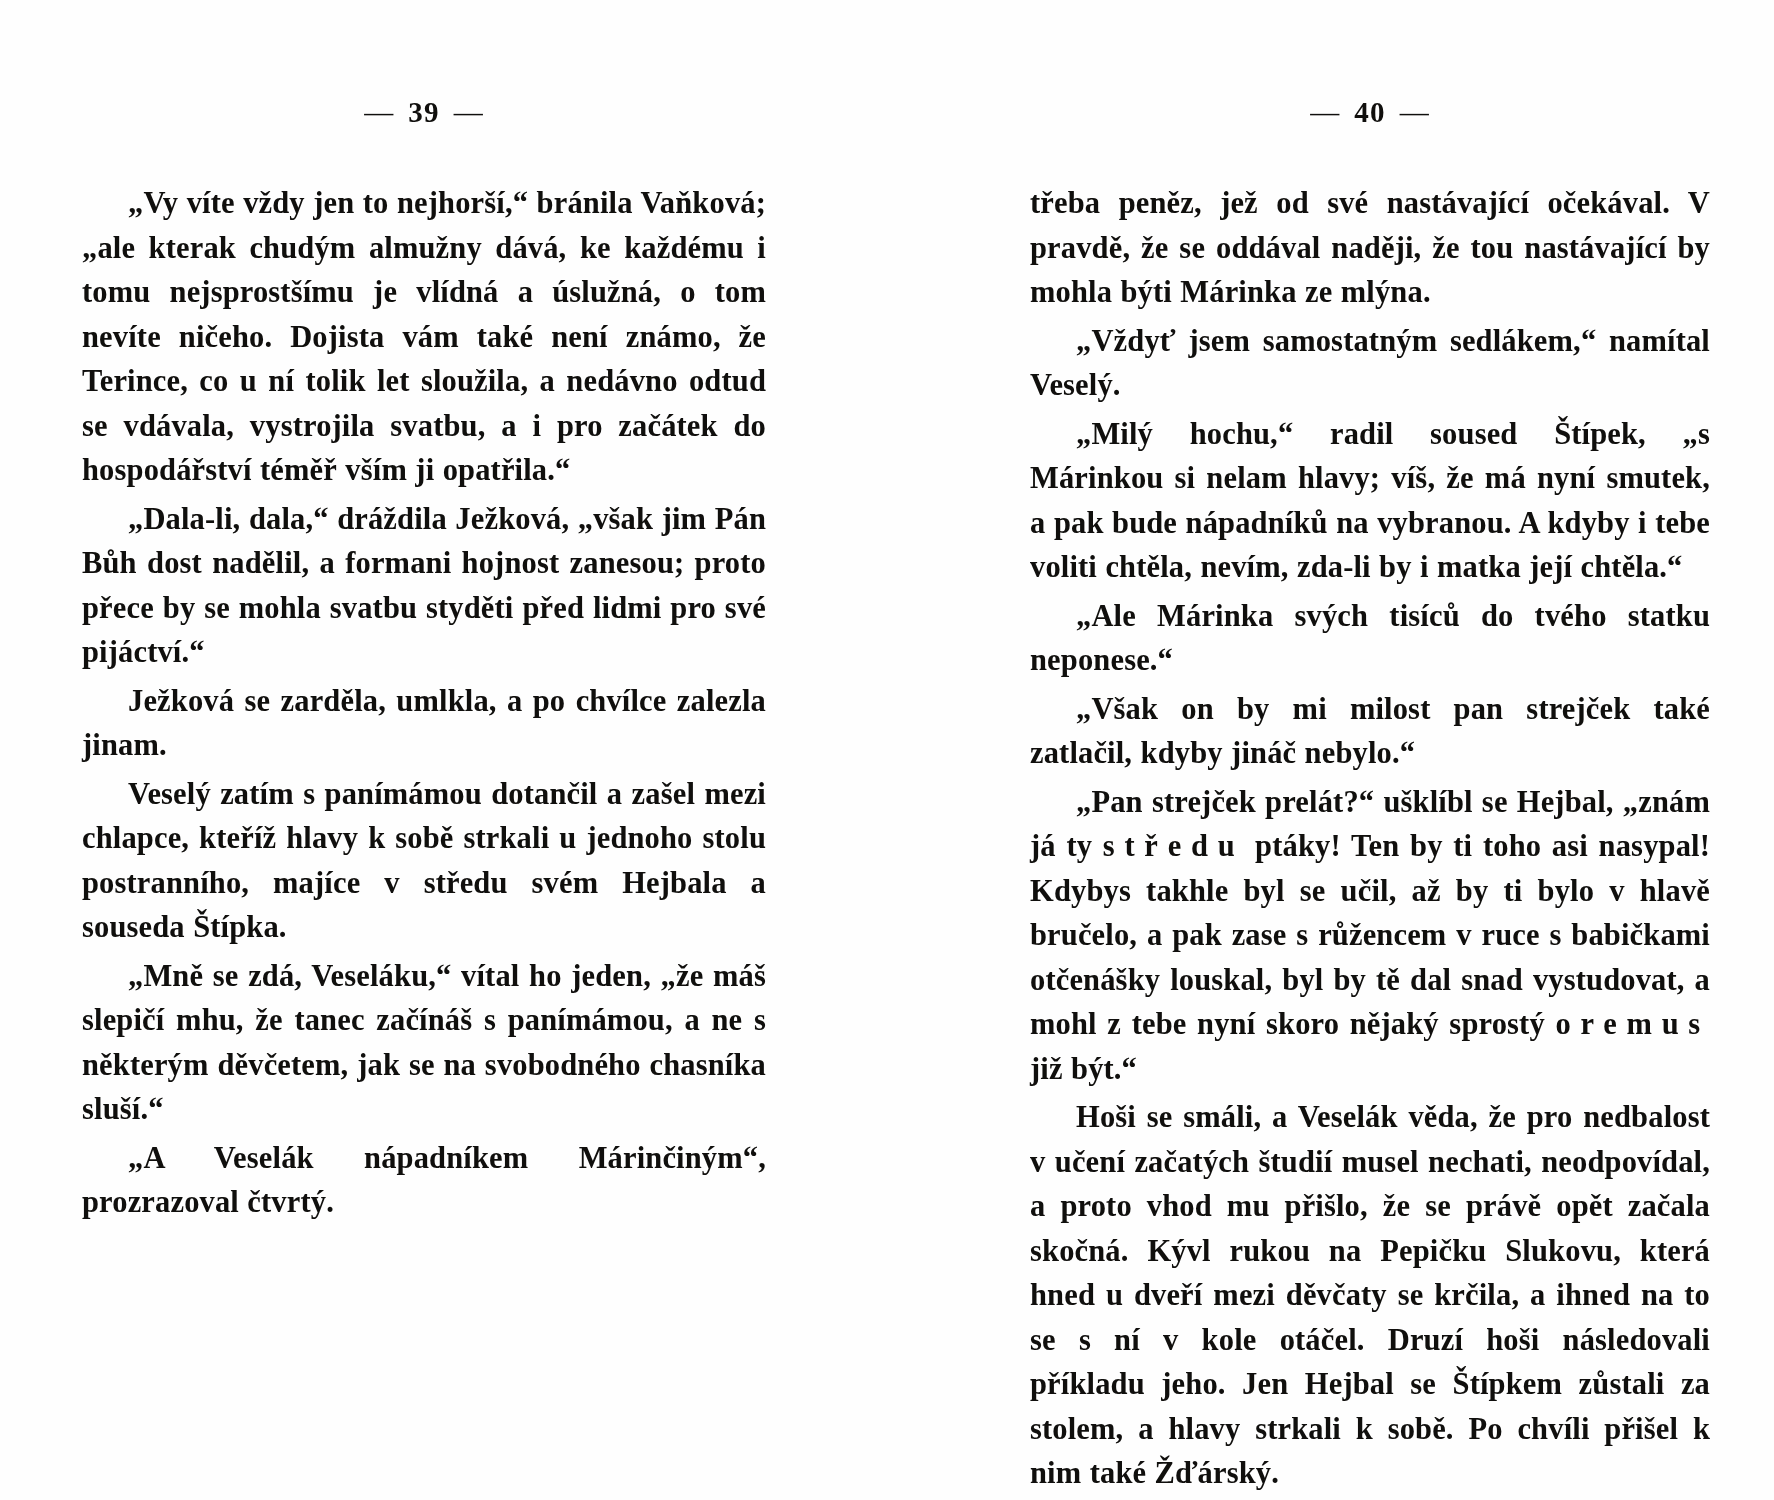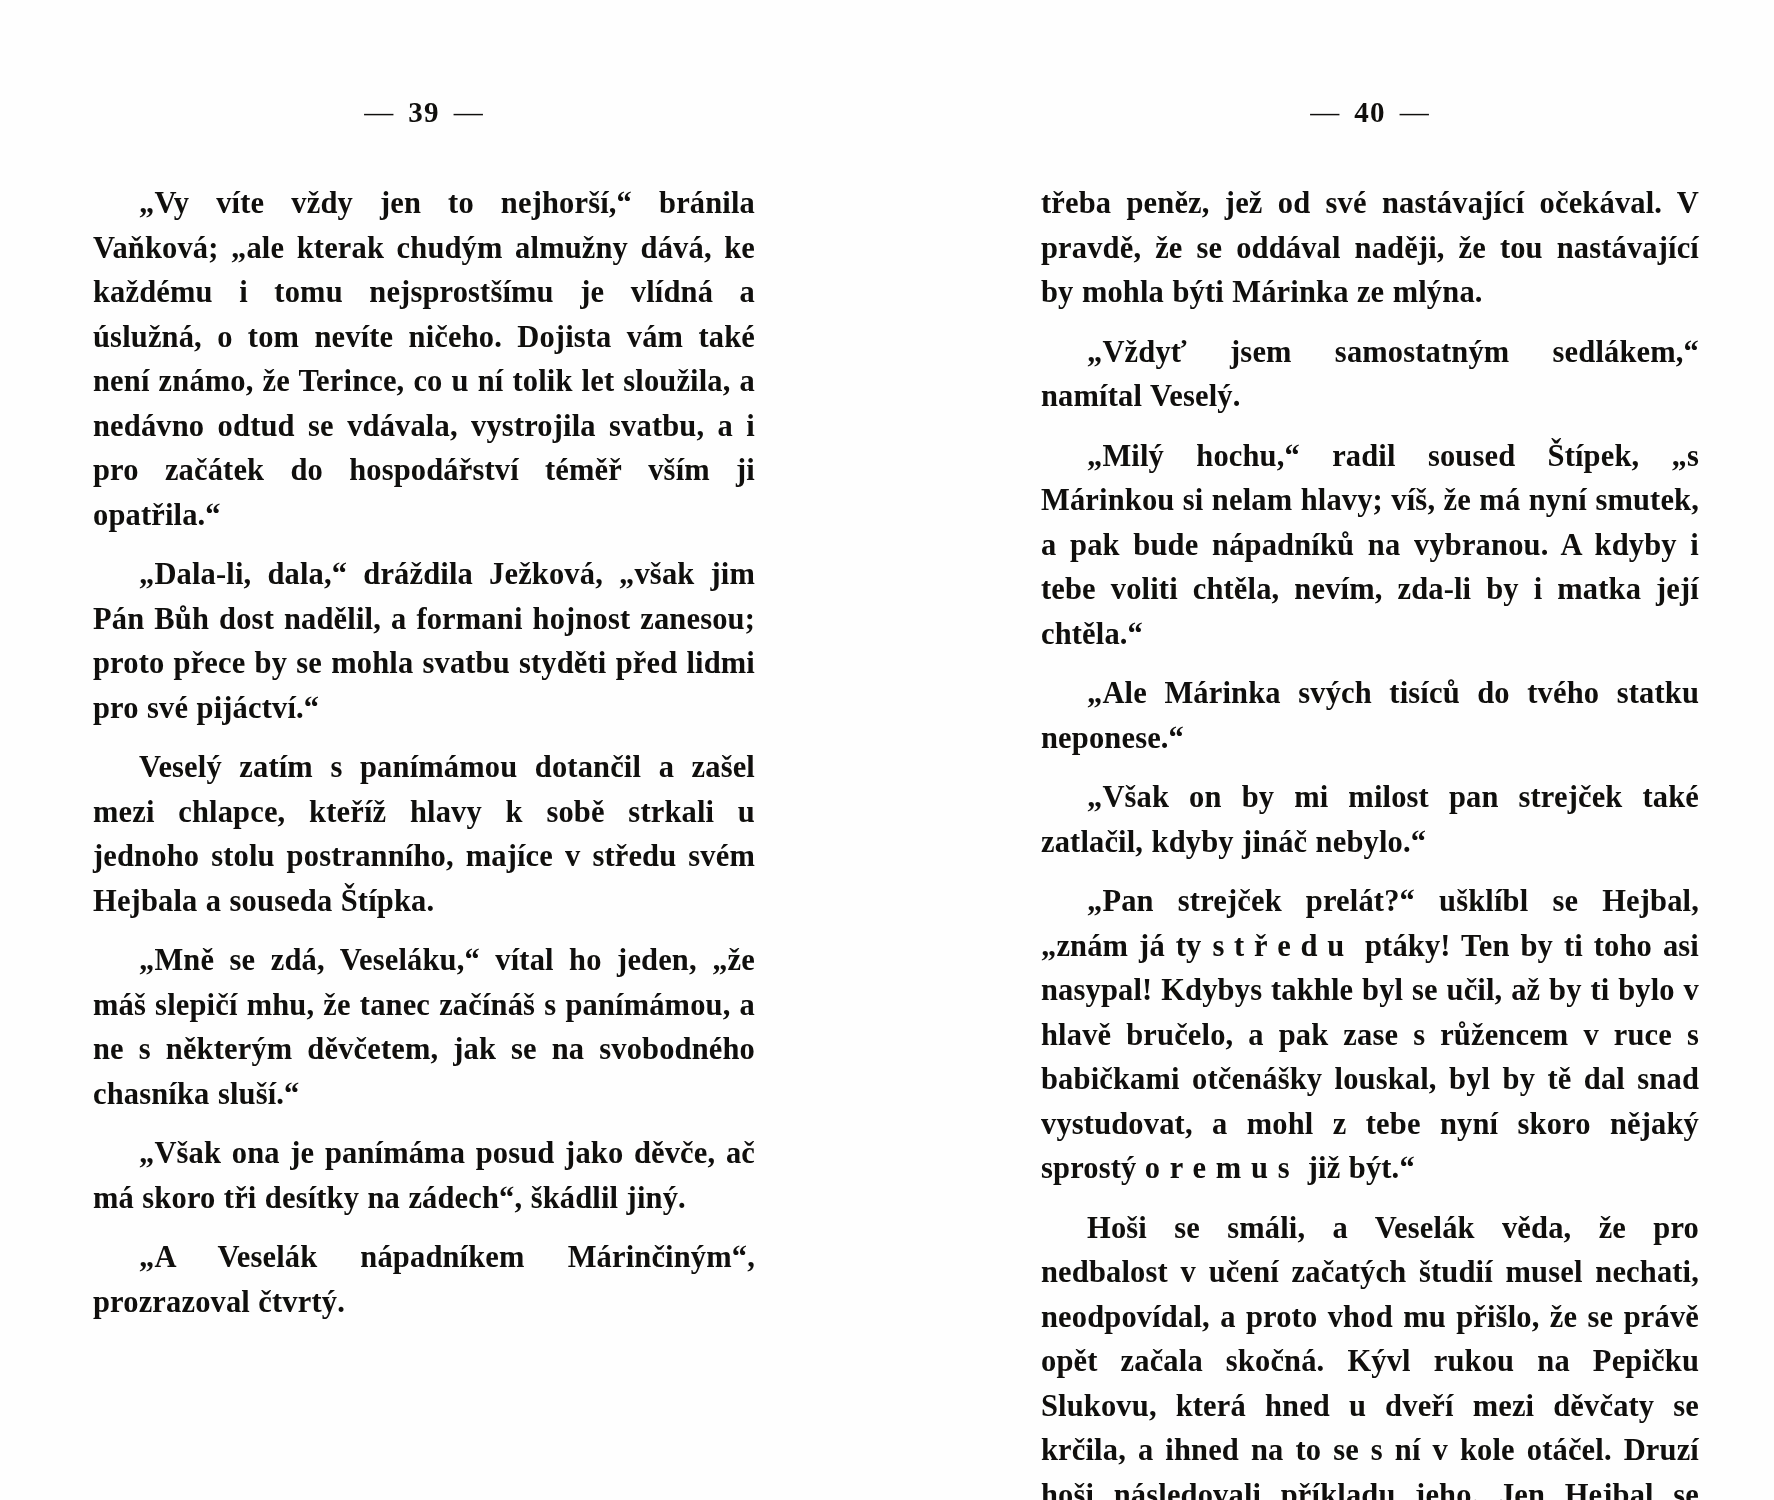--- a/index.html
+++ b/index.html
@@ -43,21 +43,21 @@
     letter-spacing: 0.04em;
     margin: 0 0 52px 0;
     font-family: "Liberation Serif", serif;
   }
   .folio .dash {
     display: inline-block;
     padding: 0 14px;
     font-weight: 400;
   }
   .body-text p {
-    margin: 15px;
+    margin: 4px;
     font-size: 30.5px;
     line-height: 44.5px;
     font-weight: 700;
     text-align: justify;
     text-justify: inter-word;
     letter-spacing: 0.005em;
     word-spacing: 0.02em;
     -webkit-hyphens: none;
     hyphens: none;
   }
@@ -81,23 +81,23 @@
 <div class="scan">
   <div class="spread">
 
     <div class="page page-left">
       <div class="folio">
         <span class="dash">—</span><span>39</span><span class="dash">—</span>
       </div>
       <div class="body-text">
         <p class="indent">„Vy víte vždy jen to nejhorší,“ bránila Vaňková; „ale kterak chudým almužny dává, ke každému i tomu nejsprostšímu je vlídná a úslužná, o tom nevíte ničeho. Dojista vám také není známo, že Terince, co u ní tolik let sloužila, a nedávno odtud se vdávala, vystrojila svatbu, a i pro začátek do hospodářství téměř vším ji opatřila.“</p>
         <p class="indent">„Dala-li, dala,“ dráždila Ježková, „však jim Pán Bůh dost nadělil, a formani hojnost zanesou; proto přece by se mohla svatbu styděti před lidmi pro své pijáctví.“</p>
+        <p class="indent">Ježková se zarděla, umlkla, a po chvílce zalezla jinam.</p>
         <p class="indent">Veselý zatím s panímámou dotančil a zašel mezi chlapce, kteříž hlavy k sobě strkali u jednoho stolu postranního, majíce v středu svém Hejbala a souseda Štípka.</p>
         <p class="indent">„Mně se zdá, Veseláku,“ vítal ho jeden, „že máš slepičí mhu, že tanec začínáš s panímámou, a ne s některým děvčetem, jak se na svobodného chasníka sluší.“</p>
-        <p class="indent">„Však ona je panímáma posud jako děvče, ač má skoro tři desítky na zádech“, škádlil jiný.</p>
         <p class="indent">„A Veselák nápadníkem Márinčiným“, prozrazoval čtvrtý.</p>
 
       </div>
     </div>
 
     <div class="page page-right">
       <div class="folio">
         <span class="dash">—</span><span>40</span><span class="dash">—</span>
       </div>
       <div class="body-text">

